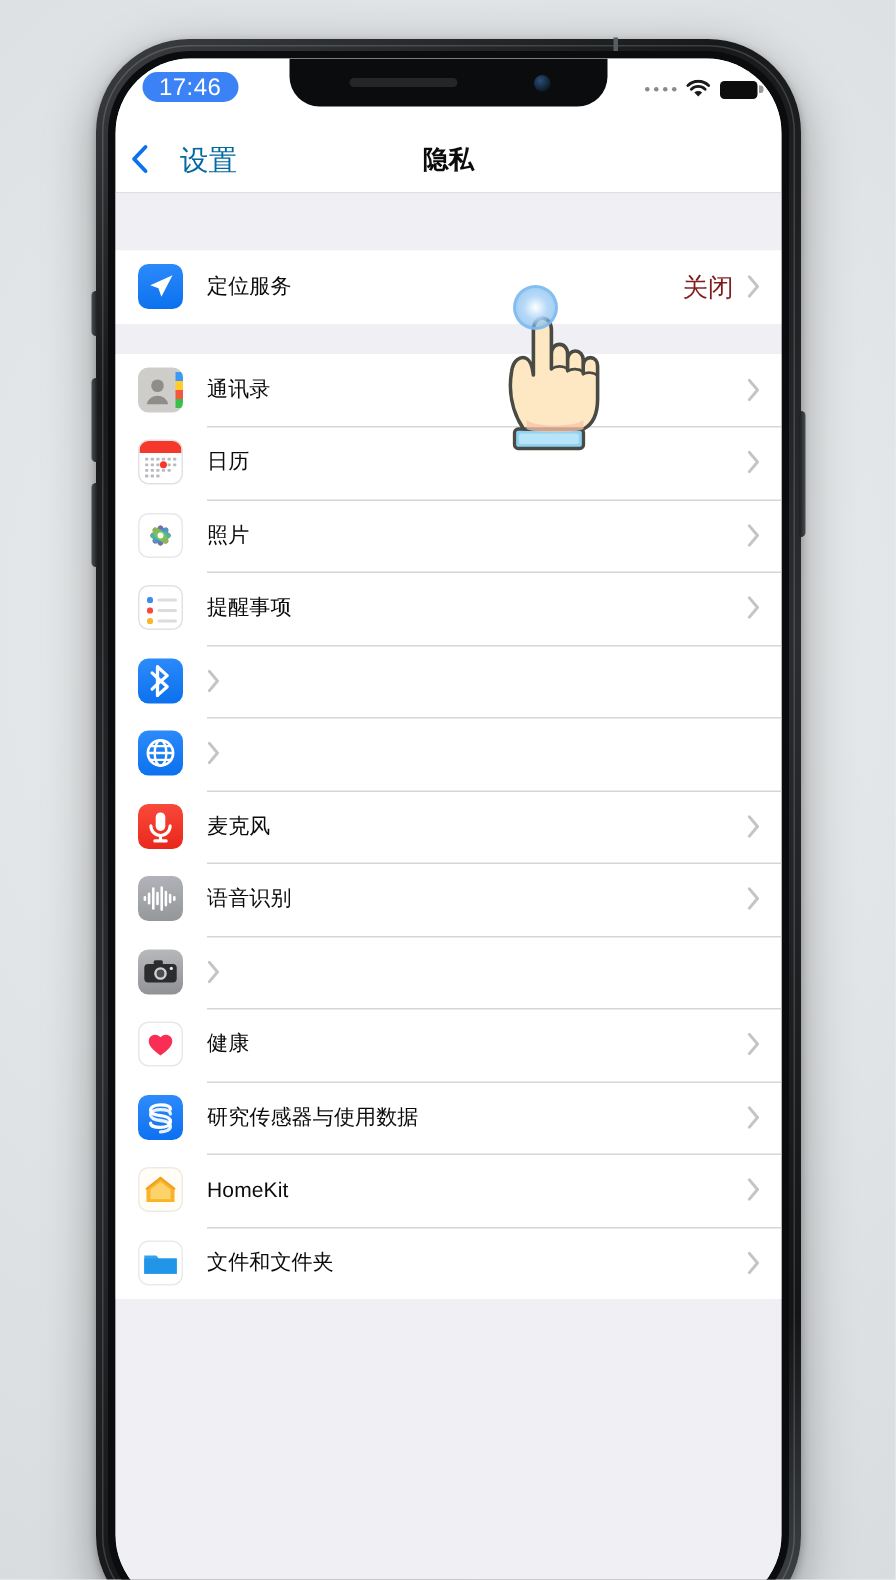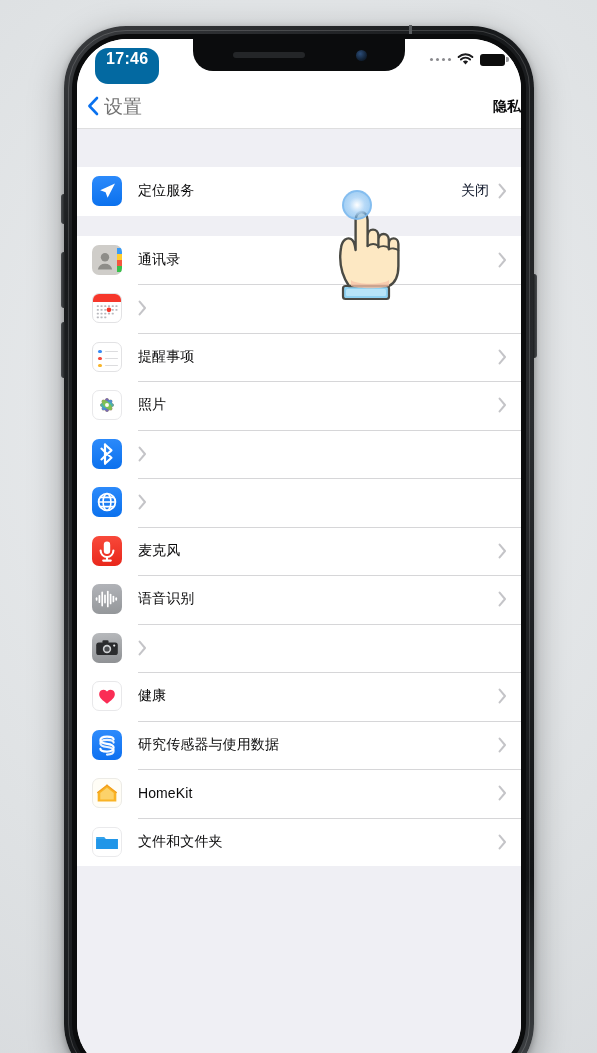--- a/index.html
+++ b/index.html
@@ -100,26 +100,26 @@
   
   .statusbar {
     position: relative;
     height: 46px;
     background: #ffffff;
     z-index: 25;
   }
   .rec-pill {
     position: absolute;
     left: 18px; top: 9px;
-    background: #0369a1;
+    background: #3b82f6;
     color: #ffffff;
     font-size: 16px;
-    font-weight: bold;
+    font-weight: normal;
     letter-spacing: 0.3px;
-    padding: 3px 11px 16px;
+    padding: 3px 11px 0;
     border-radius: 13px;
     line-height: 1.05;
     box-shadow: 0 0 0 1.5px rgba(255,255,255,0.9);
   }
   .status-right {
     position: absolute;
     right: 16px; top: 14px;
     display: flex;
     align-items: center;
     gap: 6px;
@@ -152,32 +152,32 @@
     position: relative;
     height: 44px;
     background: #ffffff;
     display: flex;
     align-items: center;
     border-bottom: 0.5px solid #dededf;
   }
   .nav-back {
     display: flex;
     align-items: center;
-    gap: 5px;
+    gap: 21px;
     margin-left: 10px;
-    color: #737373;
+    color: #0369a1;
     font-size: 19px;
     cursor: pointer;
   }
   .chev-back { display: block; margin-bottom: 1px; }
   .nav-title {
     position: absolute;
     left: 0; right: 0;
-    text-align: right;
-    font-size: 14px;
+    text-align: center;
+    font-size: 17px;
     font-weight: bold;
     color: #0b0b0c;
     pointer-events: none;
   }
 
   
   .content {
     background: #efeff4;
     height: 944px;
     overflow: hidden;
@@ -214,22 +214,22 @@
     overflow: hidden;
   }
   .row-label {
     flex: 1;
     font-size: 14px;
     color: #0b0b0c;
     white-space: nowrap;
     letter-spacing: 0.1px;
   }
   .row-value {
-    font-size: 14px;
-    color: #0f172a;
+    font-size: 17px;
+    color: #7f1d1d;
     margin-right: 9px;
   }
   .chev {
     flex: 0 0 auto;
     display: block;
     opacity: 0.82;
   }
 
   
   .ic-location { background: linear-gradient(175deg,#2d8bfb 0%,#0a70ed 100%); }
@@ -400,20 +400,45 @@
                   <rect x="12" y="20" width="2.3" height="2" rx="0.5"></rect>
                   <rect x="16" y="20" width="2.3" height="2" rx="0.5"></rect>
                   <rect x="20" y="20" width="2.3" height="2" rx="0.5"></rect>
                 <rect x="4" y="24" width="2.3" height="2" rx="0.5"></rect>
                   <rect x="8" y="24" width="2.3" height="2" rx="0.5"></rect>
                   <rect x="12" y="24" width="2.3" height="2" rx="0.5"></rect>
               </g>
               <circle cx="17.1" cy="17" r="2.5" fill="#f6372b"></circle>
             </svg>
           </span>
+          <span class="row-label">日历</span>
+          <span>
+            <svg class="chev" width="9" height="16" viewBox="0 0 9 16">
+                <path d="M1.6 1.6 L7 8 L1.6 14.4" stroke="#b8b8bc" stroke-width="2" fill="none" stroke-linecap="round" stroke-linejoin="round"></path>
+              </svg>
+          </span>
+        </div>
+
+        <div class="row">
+          <span class="row-icon ic-photos">
+            <svg class="ic-svg" viewBox="0 0 30 30">
+              <g transform="translate(15,15)" opacity="0.95">
+                <ellipse rx="3.2" ry="7.4" fill="#f8c92c" transform="rotate(0)"></ellipse>
+                <ellipse rx="3.2" ry="7.4" fill="#f08b2e" transform="rotate(45)"></ellipse>
+                <ellipse rx="3.2" ry="7.4" fill="#ea4f46" transform="rotate(90)"></ellipse>
+                <ellipse rx="3.2" ry="7.4" fill="#c4419a" transform="rotate(135)"></ellipse>
+                <ellipse rx="3.2" ry="7.4" fill="#5e57c0" transform="rotate(180)" opacity="0.9"></ellipse>
+                <ellipse rx="3.2" ry="7.4" fill="#3a8bd8" transform="rotate(225)" opacity="0.9"></ellipse>
+                <ellipse rx="3.2" ry="7.4" fill="#36b5a8" transform="rotate(270)" opacity="0.9"></ellipse>
+                <ellipse rx="3.2" ry="7.4" fill="#7cc142" transform="rotate(315)" opacity="0.9"></ellipse>
+                <circle r="2.1" fill="#fdfcf4"></circle>
+              </g>
+            </svg>
+          </span>
+          <span class="row-label">照片</span>
           <span>
             <svg class="chev" width="9" height="16" viewBox="0 0 9 16">
                 <path d="M1.6 1.6 L7 8 L1.6 14.4" stroke="#b8b8bc" stroke-width="2" fill="none" stroke-linecap="round" stroke-linejoin="round"></path>
               </svg>
           </span>
         </div>
 
         <div class="row">
           <span class="row-icon ic-reminders">
             <span class="rem-line" style="top:7px">
@@ -423,44 +448,20 @@
             <span class="rem-line" style="top:14px">
                 <i style="background:#f4493d"></i>
                 <b></b>
               </span>
             <span class="rem-line" style="top:21px">
                 <i style="background:#f8b62c"></i>
                 <b></b>
               </span>
           </span>
           <span class="row-label">提醒事项</span>
-          <span>
-            <svg class="chev" width="9" height="16" viewBox="0 0 9 16">
-                <path d="M1.6 1.6 L7 8 L1.6 14.4" stroke="#b8b8bc" stroke-width="2" fill="none" stroke-linecap="round" stroke-linejoin="round"></path>
-              </svg>
-          </span>
-        </div>
-
-        <div class="row">
-          <span class="row-icon ic-photos">
-            <svg class="ic-svg" viewBox="0 0 30 30">
-              <g transform="translate(15,15)" opacity="0.95">
-                <ellipse rx="3.2" ry="7.4" fill="#f8c92c" transform="rotate(0)"></ellipse>
-                <ellipse rx="3.2" ry="7.4" fill="#f08b2e" transform="rotate(45)"></ellipse>
-                <ellipse rx="3.2" ry="7.4" fill="#ea4f46" transform="rotate(90)"></ellipse>
-                <ellipse rx="3.2" ry="7.4" fill="#c4419a" transform="rotate(135)"></ellipse>
-                <ellipse rx="3.2" ry="7.4" fill="#5e57c0" transform="rotate(180)" opacity="0.9"></ellipse>
-                <ellipse rx="3.2" ry="7.4" fill="#3a8bd8" transform="rotate(225)" opacity="0.9"></ellipse>
-                <ellipse rx="3.2" ry="7.4" fill="#36b5a8" transform="rotate(270)" opacity="0.9"></ellipse>
-                <ellipse rx="3.2" ry="7.4" fill="#7cc142" transform="rotate(315)" opacity="0.9"></ellipse>
-                <circle r="2.1" fill="#fdfcf4"></circle>
-              </g>
-            </svg>
-          </span>
-          <span class="row-label">照片</span>
           <span>
             <svg class="chev" width="9" height="16" viewBox="0 0 9 16">
                 <path d="M1.6 1.6 L7 8 L1.6 14.4" stroke="#b8b8bc" stroke-width="2" fill="none" stroke-linecap="round" stroke-linejoin="round"></path>
               </svg>
           </span>
         </div>
 
         <div class="row">
           <span class="row-icon ic-bluetooth">
             <svg class="ic-svg" viewBox="0 0 30 30">

